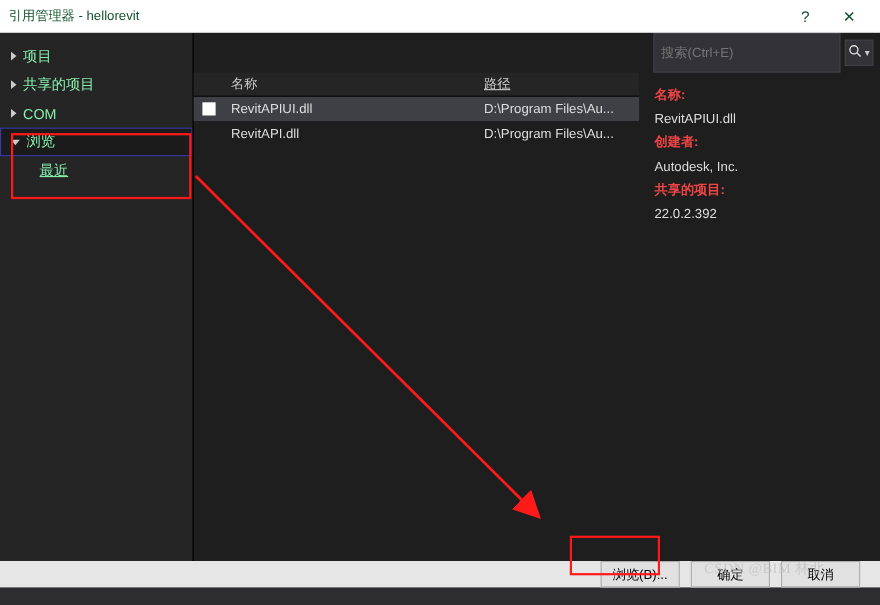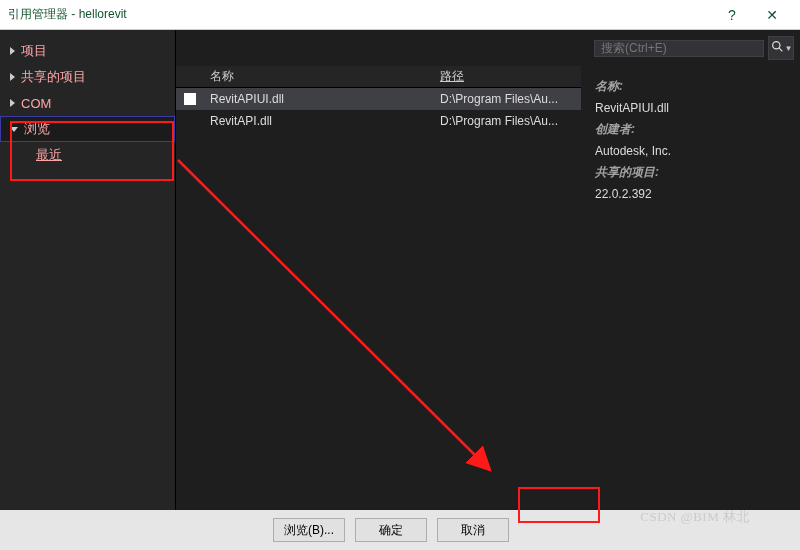--- a/index.html
+++ b/index.html
@@ -14,35 +14,35 @@
 
   .body {
     display: flex; height: 480px; background: #252526;
   }
 
   .sidebar {
     width: 175px; background: #252526; font-size: 13px; padding-top: 8px;
   }
   .side-item {
     display: flex; align-items: center; height: 26px; padding-left: 10px; gap: 6px;
-    color: #fca5a5;
+    color: #86efac;
   }
   .side-item.sub { padding-left: 36px; text-decoration: underline; }
   .side-item.active { background: #1b1b1c; outline: 1px solid #3a3aa8; outline-offset: -1px; }
   .tri { display:inline-block; width:0; height:0; }
   .tri.right { border-top:4px solid transparent; border-bottom:4px solid transparent; border-left:5px solid #ccc; }
   .tri.down { border-left:4px solid transparent; border-right:4px solid transparent; border-top:5px solid #ccc; }
 
   .main {
     flex: 1; background: #1e1e1e; display: flex; flex-direction: column;
     border-left: 1px solid #000;
   }
   .toprow { height: 36px; display: flex; align-items: center; justify-content: flex-end; padding-right: 6px; gap:4px;}
   .searchbox {
-    width: 170px; height: 17px; background: #333337; border: 1px solid #3f3f46;
+    width: 170px; height: 36px; background: #333337; border: 1px solid #3f3f46;
     color: #aaa; font-size: 12px; padding: 0 6px;
   }
   .searchbtn {
     width: 26px; height: 24px; background: #333337; border: 1px solid #3f3f46;
     color: #ddd; font-size: 12px; display:flex; align-items:center; justify-content:center;
   }
 
   .list-area { flex:1; display:flex; }
   .list-col {
     width: 405px; font-size: 12px;
@@ -59,24 +59,24 @@
   }
   .list-row.selected { background:#3f3f46; }
   .lr-chk { width: 28px; display:flex; justify-content:center; }
   .lr-chk .box { width:12px; height:12px; background:#fff; }
   .lr-name { width: 230px; padding-left: 6px; white-space:nowrap; overflow:hidden; text-overflow:ellipsis;}
   .lr-path { flex:1; padding-left: 6px; white-space:nowrap; overflow:hidden; text-overflow:ellipsis;}
 
   .detail-col {
     flex:1; padding: 10px 14px; font-size: 12px; color:#ddd; line-height: 1.8;
   }
-  .detail-col .k { color:#a3a3a3; font-weight: bold; font-style: italic; }
+  .detail-col .k { color:#ef4444; font-weight: bold; }
 
   .footer {
-    height: 40px; background: #e6e6e6; display:flex; align-items:center; justify-content:center;
+    height: 24px; background: #e6e6e6; display:flex; align-items:center; justify-content:flex-end;
     padding-right: 18px; gap: 10px;
   }
   .btn {
     min-width: 72px; height: 24px; background:#e1e1e1; border:1px solid #adadad;
     color:#000; font-size: 12px; padding: 0 10px;
   }
 
   
   .anno { position:absolute; border:2px solid #ff1a1a; pointer-events:none; }
   .anno1 { left:10px; top:121px; width:164px; height:60px; }

